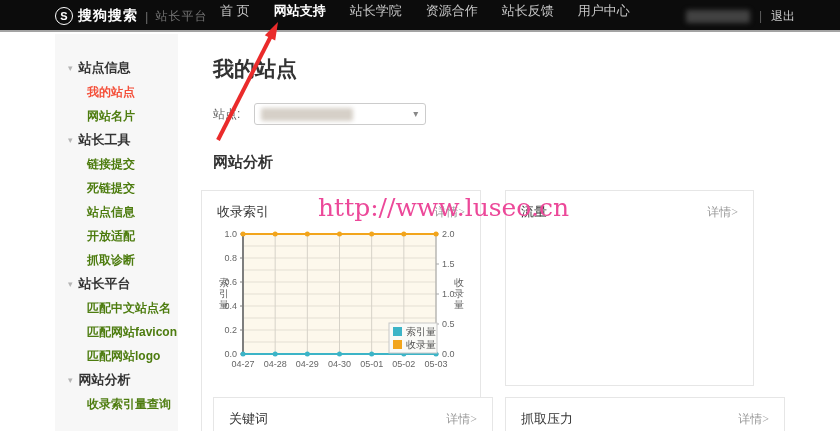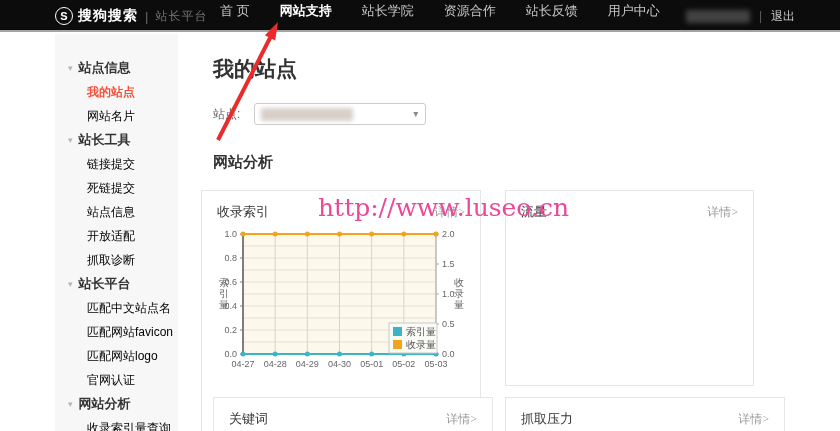--- a/index.html
+++ b/index.html
@@ -8,35 +8,35 @@
 
   
   .navbar{position:absolute;left:0;top:0;width:840px;height:32px;background:#0c0c0c;
           border-bottom:2px solid #a3a3a3;box-sizing:border-box;display:flex;align-items:center;}
   .logo{position:absolute;left:55px;top:0;height:32px;display:flex;align-items:center;gap:5px;}
   .logo-circle{width:16px;height:16px;border:1.6px solid #fff;border-radius:50%;color:#fff;
                font-size:11px;font-weight:bold;display:flex;align-items:center;justify-content:center;}
   .logo-brand{color:#fff;font-size:14px;font-weight:bold;letter-spacing:1px;}
   .logo-div{color:#6a6a6a;font-size:13px;margin:0 2px;}
   .logo-product{color:#737373;font-size:12px;letter-spacing:1px;}
-  .nav-menu{position:absolute;left:220px;top:0;height:22px;display:flex;align-items:center;gap:30px;}
+  .nav-menu{position:absolute;left:220px;top:0;height:22px;display:flex;align-items:center;gap:24px;}
   .nav-item{color:#c6c6c6;font-size:13px;cursor:pointer;white-space:nowrap;}
   .nav-item.active{color:#fff;font-weight:bold;}
   .nav-user{position:absolute;right:45px;top:0;height:32px;display:flex;align-items:center;gap:9px;}
   .user-blur{width:64px;height:13px;background:#424242;filter:blur(2.5px);border-radius:2px;}
   .user-div{color:#5f5f5f;font-size:12px;}
   .logout{color:#cfcfcf;font-size:12px;cursor:pointer;}
 
   
   .sidebar{position:absolute;left:55px;top:34px;width:123px;height:397px;background:#f7f7f7;
            padding-top:22px;box-sizing:border-box;}
   .side-row{height:24px;display:flex;align-items:center;padding-left:13px;}
   .side-head{font-size:13px;font-weight:bold;color:#333;cursor:pointer;}
   .side-head .tri{color:#b5b5b5;font-size:9px;margin-right:6px;}
-  .side-item{font-size:12px;color:#000000;padding-left:32px;cursor:pointer;}
+  .side-item{font-size:12px;color:#4d7c0f;padding-left:32px;cursor:pointer;font-weight:bold;}
   .side-item.active{color:#f4503a;font-weight:bold;}
 
   
   .page-title{position:absolute;left:213px;top:55px;font-size:21px;font-weight:bold;color:#333;}
   .site-row{position:absolute;left:213px;top:103px;display:flex;align-items:center;}
   .site-label{font-size:12px;color:#666;margin-right:14px;}
   .site-select{position:relative;width:172px;height:22px;border:1px solid #ccc;border-radius:3px;
                background:#fff;box-sizing:border-box;cursor:pointer;}
   .site-blur{position:absolute;left:6px;top:4px;width:92px;height:13px;background:#d6d0c8;
              filter:blur(2px);border-radius:2px;}
@@ -104,21 +104,20 @@
     <div class="side-row side-item">开放适配</div>
     <div class="side-row side-item">抓取诊断</div>
 
     <div class="side-row side-head">
       <span class="tri">▾</span>
       <span>站长平台</span>
     </div>
     <div class="side-row side-item">匹配中文站点名</div>
     <div class="side-row side-item">匹配网站favicon</div>
     <div class="side-row side-item">匹配网站logo</div>
-    <div class="side-row side-item">官网认证</div>
 
     <div class="side-row side-head">
       <span class="tri">▾</span>
       <span>网站分析</span>
     </div>
     <div class="side-row side-item">收录索引量查询</div>
   </div>
 
   <div class="page-title">我的站点</div>
 

